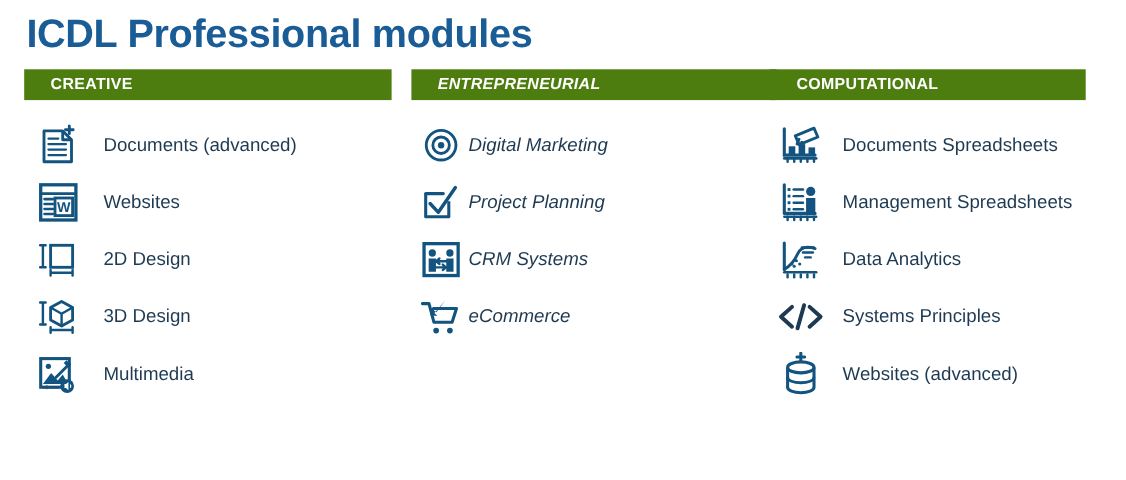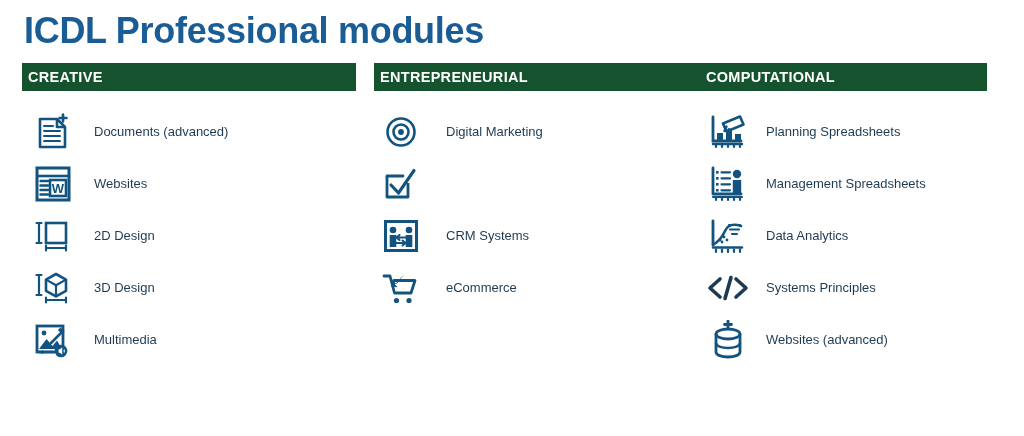--- a/index.html
+++ b/index.html
@@ -29,32 +29,32 @@
     color: #1a5c96;
     letter-spacing: -0.3px;
     line-height: 44px;
     white-space: nowrap;
   }
   .column {
     position: absolute;
     top: 63px;
   }
   .col-creative      { left: 22px;  width: 334px; }
-  .col-entrepreneur  { left: 374px; width: 332px; }
+  .col-entrepreneur  { left: 374px; width: 332px; font-style: italic; }
   .col-computational { left: 700px; width: 287px; }
 
   .col-header {
-    background: #14532d;
+    background: #4d7c0f;
     color: #ffffff;
     font-size: 14.5px;
     font-weight: bold;
     letter-spacing: 0.3px;
     height: 28px;
     line-height: 28px;
-    padding-left: 6px;
+    padding-left: 24px;
     box-sizing: border-box;
     width: 100%;
     white-space: nowrap;
     overflow: hidden;
   }
   .items {
     margin-top: 15px;
   }
   .item-row {
     display: flex;
@@ -64,30 +64,30 @@
   .item-icon {
     width: 54px;
     min-width: 54px;
     height: 44px;
     display: flex;
     align-items: center;
     justify-content: center;
   }
   .item-icon svg { display: block; }
   .item-label {
-    font-size: 13px;
+    font-size: 17px;
     color: #1e3a52;
     white-space: nowrap;
     line-height: 18px;
   }
   
   .col-creative .item-icon      { width: 54px; min-width: 54px; margin-left: 4px; }
   .col-creative .item-label     { margin-left: 14px; }
   .col-entrepreneur .item-icon  { width: 50px; min-width: 50px; margin-left: 2px; }
-  .col-entrepreneur .item-label { margin-left: 20px; }
+  .col-entrepreneur .item-label { margin-left: 0; }
   .col-computational .item-icon { width: 52px; min-width: 52px; margin-left: 2px; }
   .col-computational .item-label{ margin-left: 12px; }
 </style>
 </head>
 <body>
 
 <div id="page">
 
   <div id="page-title">ICDL Professional modules</div>
 
@@ -191,20 +191,21 @@
       </div>
 
       <div class="item-row">
         <span class="item-icon">
           <svg width="36" height="36" viewBox="0 0 36 36">
             <path d="M4 10 v21 h21 v-14" fill="none" stroke="#13537f" stroke-width="2.8" stroke-linejoin="round"></path>
             <path d="M4 10 h16" fill="none" stroke="#13537f" stroke-width="2.8" stroke-linecap="round"></path>
             <path d="M8 19 l7.5 8 L31 4.5" fill="none" stroke="#13537f" stroke-width="3.1" stroke-linecap="round" stroke-linejoin="round"></path>
           </svg>
         </span>
+        <span class="item-label">Project Planning</span>
       </div>
 
       <div class="item-row">
         <span class="item-icon">
           <svg width="36" height="36" viewBox="0 0 36 36">
             <rect x="2.5" y="3.5" width="31" height="29" fill="none" stroke="#13537f" stroke-width="3"></rect>
             <circle cx="10" cy="12" r="3.3" fill="#13537f"></circle>
             <path d="M6.7 17 h6.6 v12 h-6.6 z" fill="#13537f"></path>
             <circle cx="26" cy="12" r="3.3" fill="#13537f"></circle>
             <path d="M22.7 17 h6.6 v12 h-6.6 z" fill="#13537f"></path>
@@ -247,21 +248,21 @@
             </g>
             <line x1="4" y1="30" x2="33" y2="30" stroke="#13537f" stroke-width="2.4" stroke-linecap="round"></line>
             <rect x="8" y="19" width="6" height="7" fill="#13537f"></rect>
             <rect x="17" y="17" width="6" height="9" fill="#13537f"></rect>
             <rect x="26" y="20" width="6" height="6" fill="#13537f"></rect>
             <path d="M14 9.5 l17 -7 l3.5 8 l-17 7 z" fill="#ffffff" stroke="#13537f" stroke-width="2.6" stroke-linejoin="round"></path>
             <path d="M17.5 12.5 l-2 4.5" stroke="#13537f" stroke-width="2.4" stroke-linecap="round"></path>
             <circle cx="20" cy="15.5" r="1.6" fill="#13537f"></circle>
           </svg>
         </span>
-        <span class="item-label">Planning Spreadsheets</span>
+        <span class="item-label">Documents Spreadsheets</span>
       </div>
 
       <div class="item-row">
         <span class="item-icon">
           <svg width="38" height="38" viewBox="0 0 38 38">
             <path d="M4 3 v26 M4 29 h28" fill="none" stroke="#13537f" stroke-width="2.8" stroke-linecap="round"></path>
             <g stroke="#13537f" stroke-width="2.2" stroke-linecap="round">
               <line x1="7" y1="32" x2="7" y2="35"></line>
               <line x1="13" y1="32" x2="13" y2="35"></line>
               <line x1="19" y1="32" x2="19" y2="35"></line>

